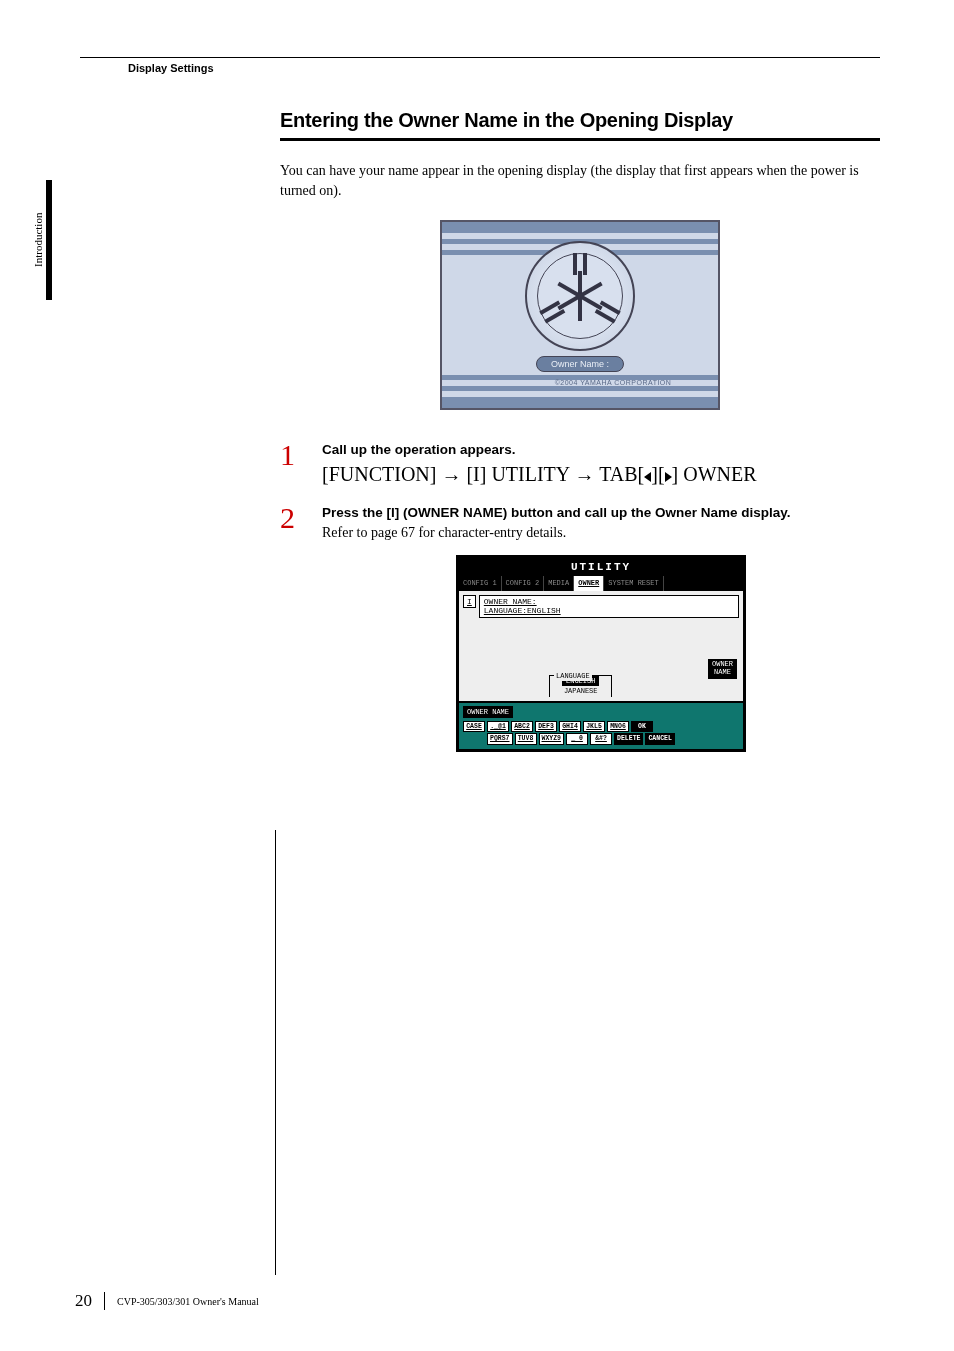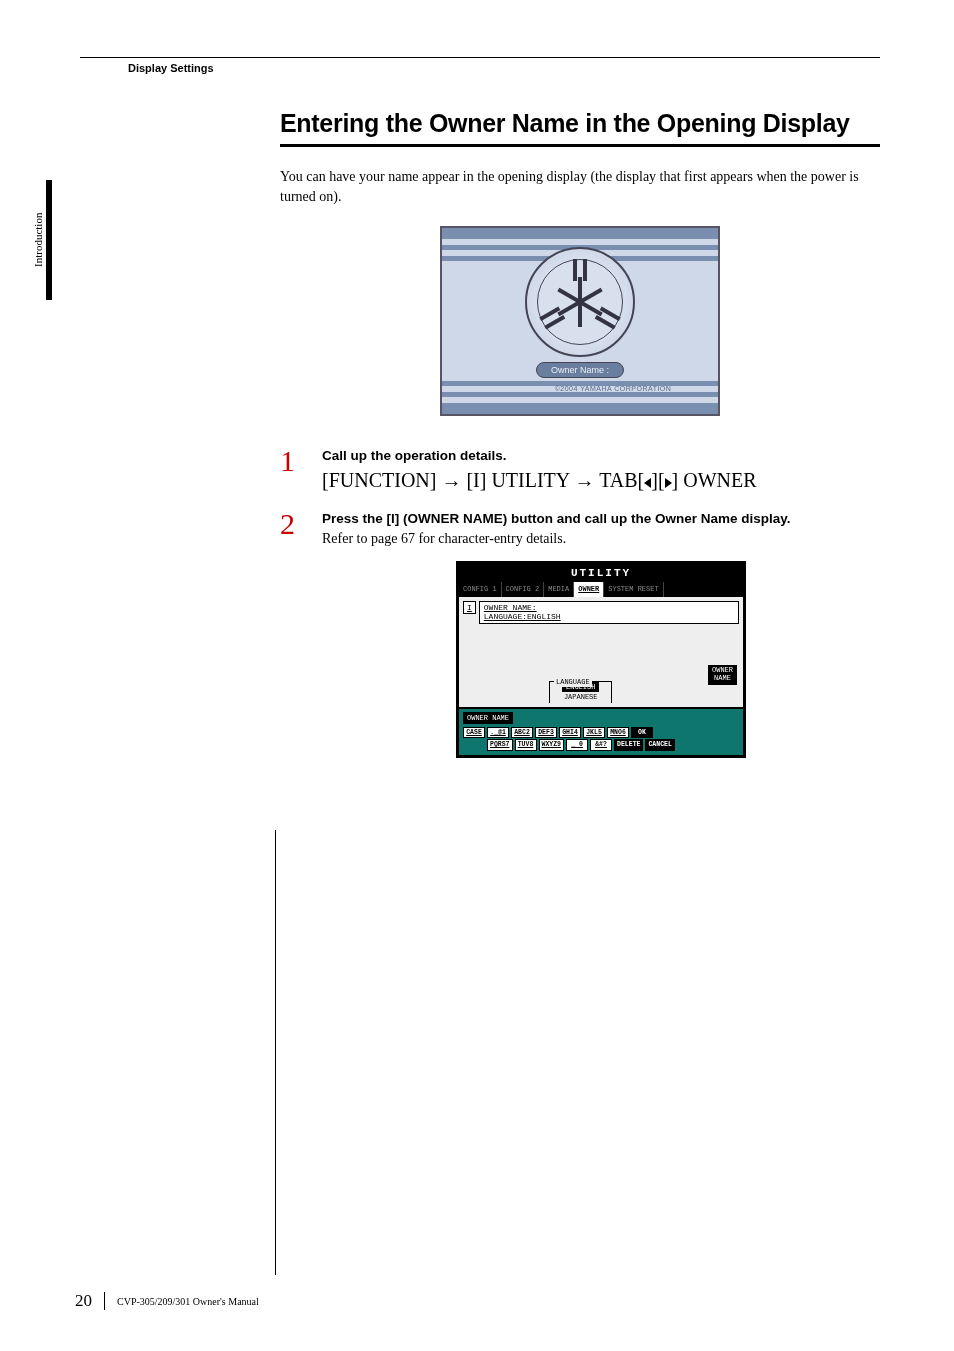--- a/index.html
+++ b/index.html
@@ -55,21 +55,21 @@
   }
   .content {
     position: absolute;
     left: 280px;
     top: 108px;
     width: 600px;
   }
   .main-heading {
     font-family: Arial, sans-serif;
     font-weight: 900;
-    font-size: 25px;
+    font-size: 20px;
     line-height: 1.2;
     margin-bottom: 6px;
     letter-spacing: -0.3px;
   }
   .heading-underline {
     width: 600px;
     height: 3px;
     background: #000;
     margin-bottom: 20px;
   }
@@ -311,21 +311,21 @@
         <div class="fork fork3"></div>
       </div>
     </div>
     <div class="owner-name-badge">Owner Name :</div>
     <div class="corp-text">©2004 YAMAHA CORPORATION</div>
   </div>
 
   <div class="step">
     <div class="step-num">1</div>
     <div class="step-body">
-      <span class="step-title">Call up the operation details.</span><br>
+      <span class="step-title">Call up the operation appears.</span><br>
       <span class="step-path">
         <span>[FUNCTION] → [I] UTILITY → TAB[</span><span class="tri-left"></span><span>][</span><span class="tri-right"></span><span>] OWNER</span>
       </span>
     </div>
   </div>
 
   <div class="step">
     <div class="step-num">2</div>
     <div class="step-body">
       <span class="step-title">Press the [I] (OWNER NAME) button and call up the Owner Name display.</span><br>
@@ -385,14 +385,14 @@
     </div>
   </div>
 
 </div>
 
 <div class="content-divider"></div>
 
 <div class="footer">
   <span class="page-num">20</span>
   <div class="footer-divider"></div>
-  <span class="footer-text">CVP-305/209/301 Owner's Manual</span>
+  <span class="footer-text">CVP-305/303/301 Owner's Manual</span>
 </div>
 
 </body></html>

